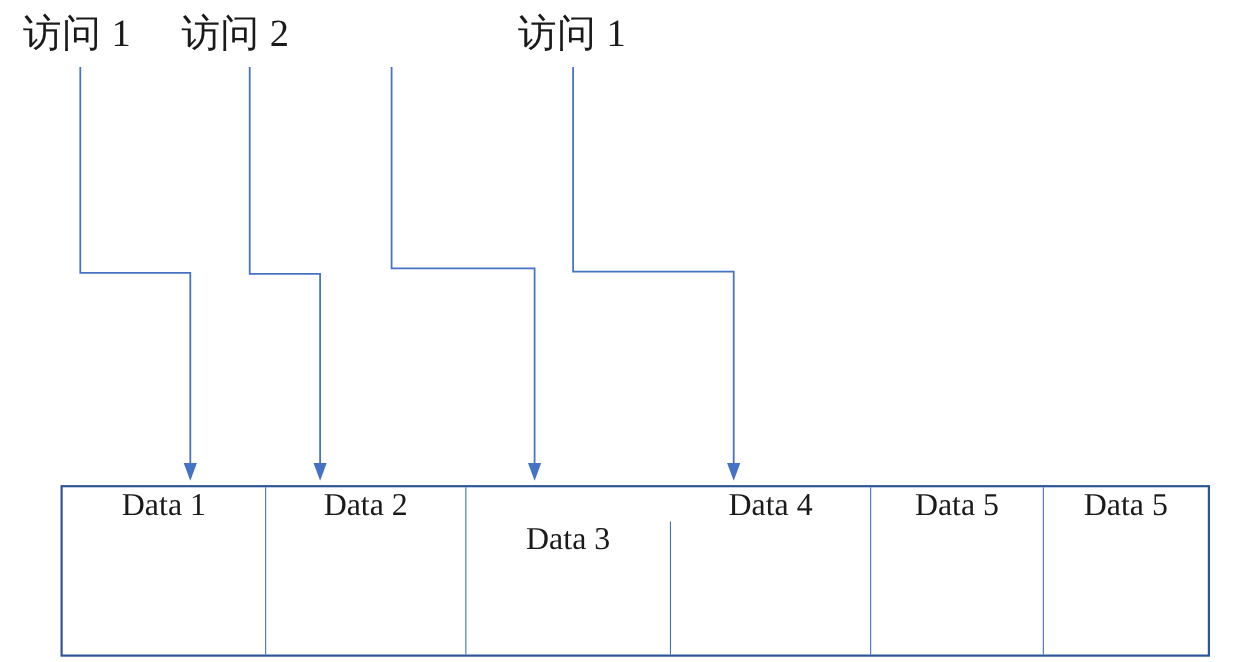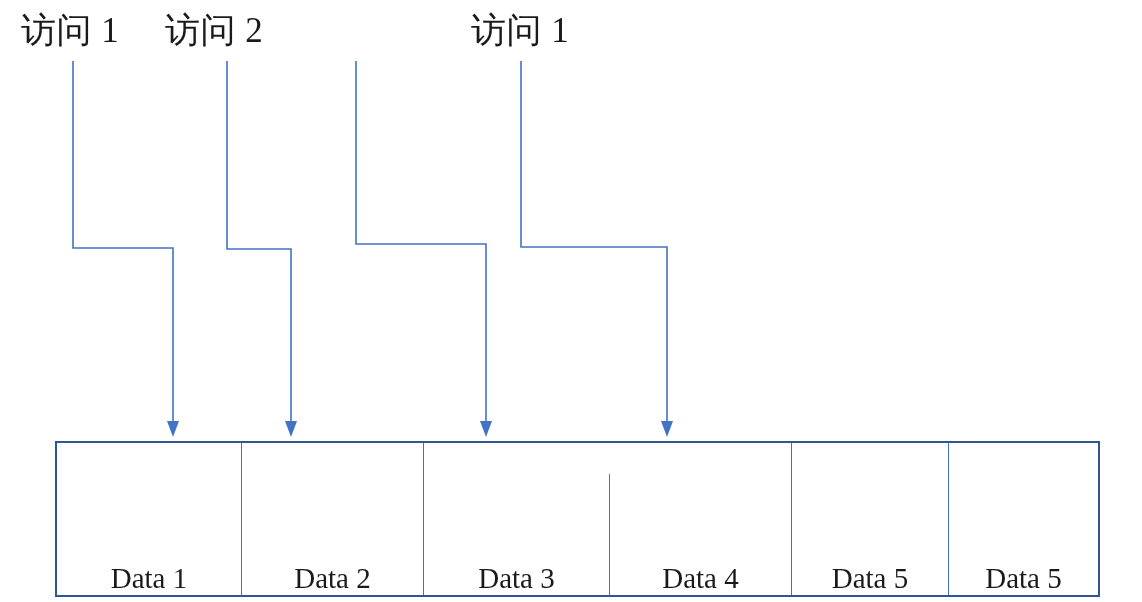--- a/index.html
+++ b/index.html
@@ -52,21 +52,21 @@
     height: 156px;
     box-sizing: border-box;
     border: 2.5px solid #2E5697;
     display: flex;
     background: #ffffff;
   }
   .cell {
     box-sizing: border-box;
     border-right: 1.5px solid #4472C4;
     display: flex;
-    align-items: flex-end;
+    align-items: flex-start;
     justify-content: center;
     font-size: 29px;
     color: #1a1a1a;
     white-space: nowrap;
   }
   .cell:last-child { border-right: none; }
   .cell.c1 { flex: 0 0 185px; }
   .cell.c2 { flex: 0 0 182px; }
   .cell.c3 { flex: 0 0 186px; margin-top: 31px; }
   .cell.c4 { flex: 0 0 182px; }

